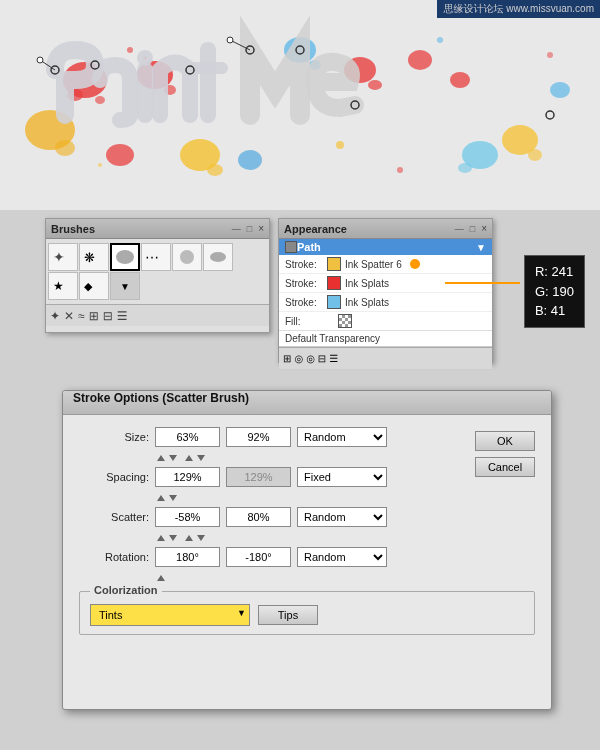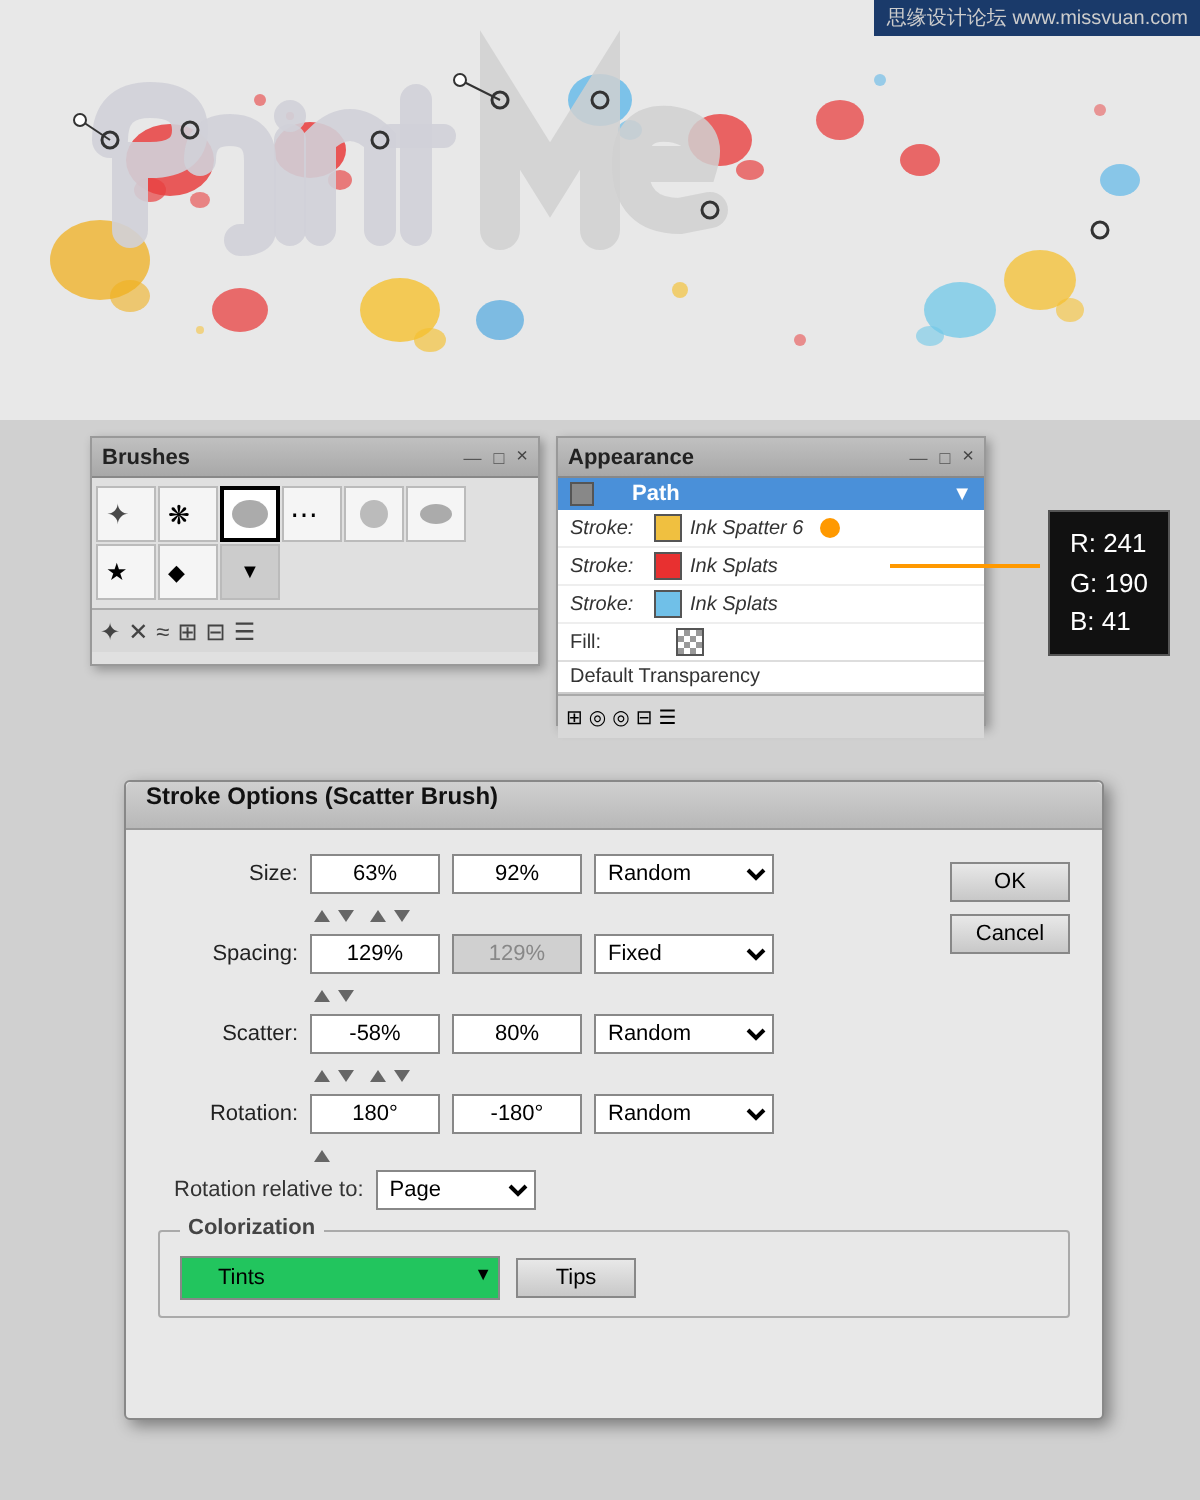--- a/index.html
+++ b/index.html
@@ -120,37 +120,36 @@
     }
 
     .ap-path-row {
       background: #4a90d9;
       padding: 2px 6px;
       font-weight: bold;
       color: #fff;
       font-size: 11px;
       display: flex;
       align-items: flex-end;
-      gap: 19px;
+      gap: 0;
     }
 
     .ap-path-icon {
       width: 12px;
       height: 12px;
       background: #888;
       border: 1px solid #555;
     }
 
     .ap-stroke-row {
       display: flex;
       align-items: center;
       padding: 2px 6px;
       border-bottom: 1px solid #eee;
       gap: 4px;
-      font-style: italic;
     }
 
     .ap-label {
       font-size: 10px;
       color: #333;
       width: 38px;
     }
 
     .ap-color-swatch {
       width: 14px;
@@ -617,33 +616,26 @@
         <option>Fixed</option>
       </select>
     </div>
 
     <div style="display:flex;padding-left:78px;gap:6px;margin-bottom:4px;">
       <div class="arrow-pair">
         <div class="arrow-up"></div>
       </div>
     </div>
 
-    <div class="rotation-relative-row">
-      <span style="font-size:11px;color:#333;">Rotation relative to:</span>
-      <select class="form-select" style="width:80px;">
-        <option>Page</option>
-        <option>Path</option>
-      </select>
-    </div>
 
     <div style="position:relative;margin-top:10px;border:1px solid #aaa;padding:8px 10px;background:#e8e8e8;border-radius:2px;">
       <div style="position:absolute;top:-8px;left:10px;background:#e8e8e8;padding:0 4px;font-size:11px;font-weight:bold;color:#444;">Colorization</div>
       <div style="display:flex;align-items:center;gap:8px;margin-top:4px;">
         <div style="position:relative;display:inline-block;">
-          <select style="width:160px;height:22px;font-size:11px;border:1px solid #888;background:#22c55e;appearance:none;padding:0 18px;">
+          <select style="width:160px;height:22px;font-size:11px;border:1px solid #888;background:#fde047;appearance:none;padding:0 8px;">
             <option>Tints</option>
             <option>None</option>
             <option>Tints and Shades</option>
             <option>Hue Shift</option>
           </select>
           <span style="position:absolute;right:4px;top:4px;font-size:9px;pointer-events:none;">▼</span>
         </div>
         <button class="ok-btn" style="width:60px;">Tips</button>
       </div>
     </div>

